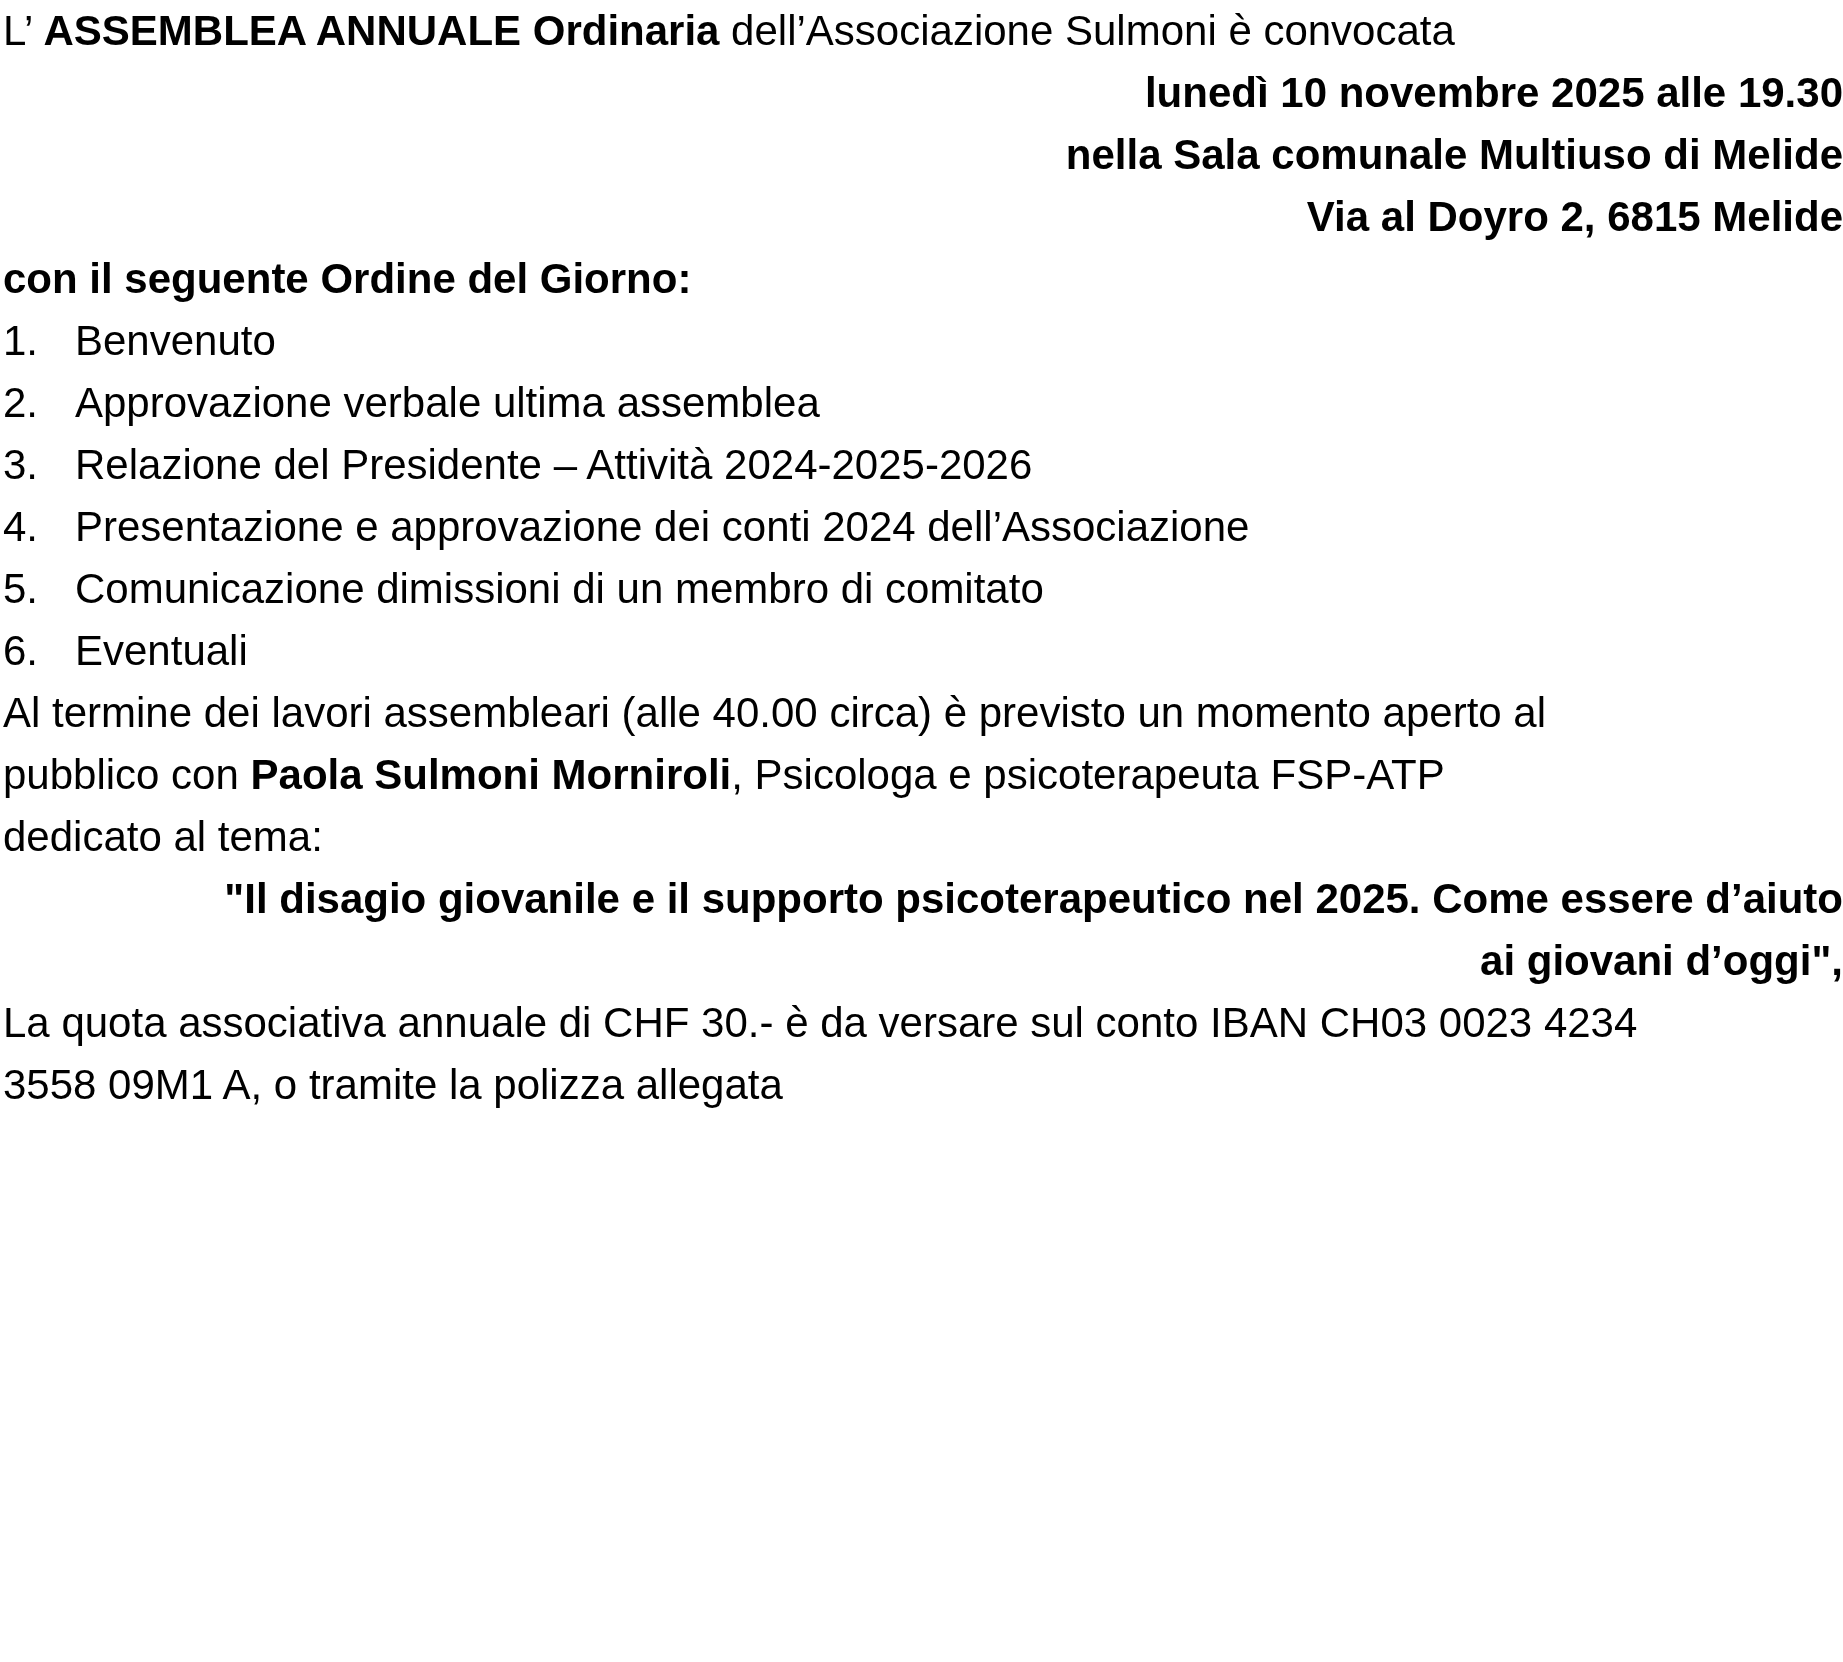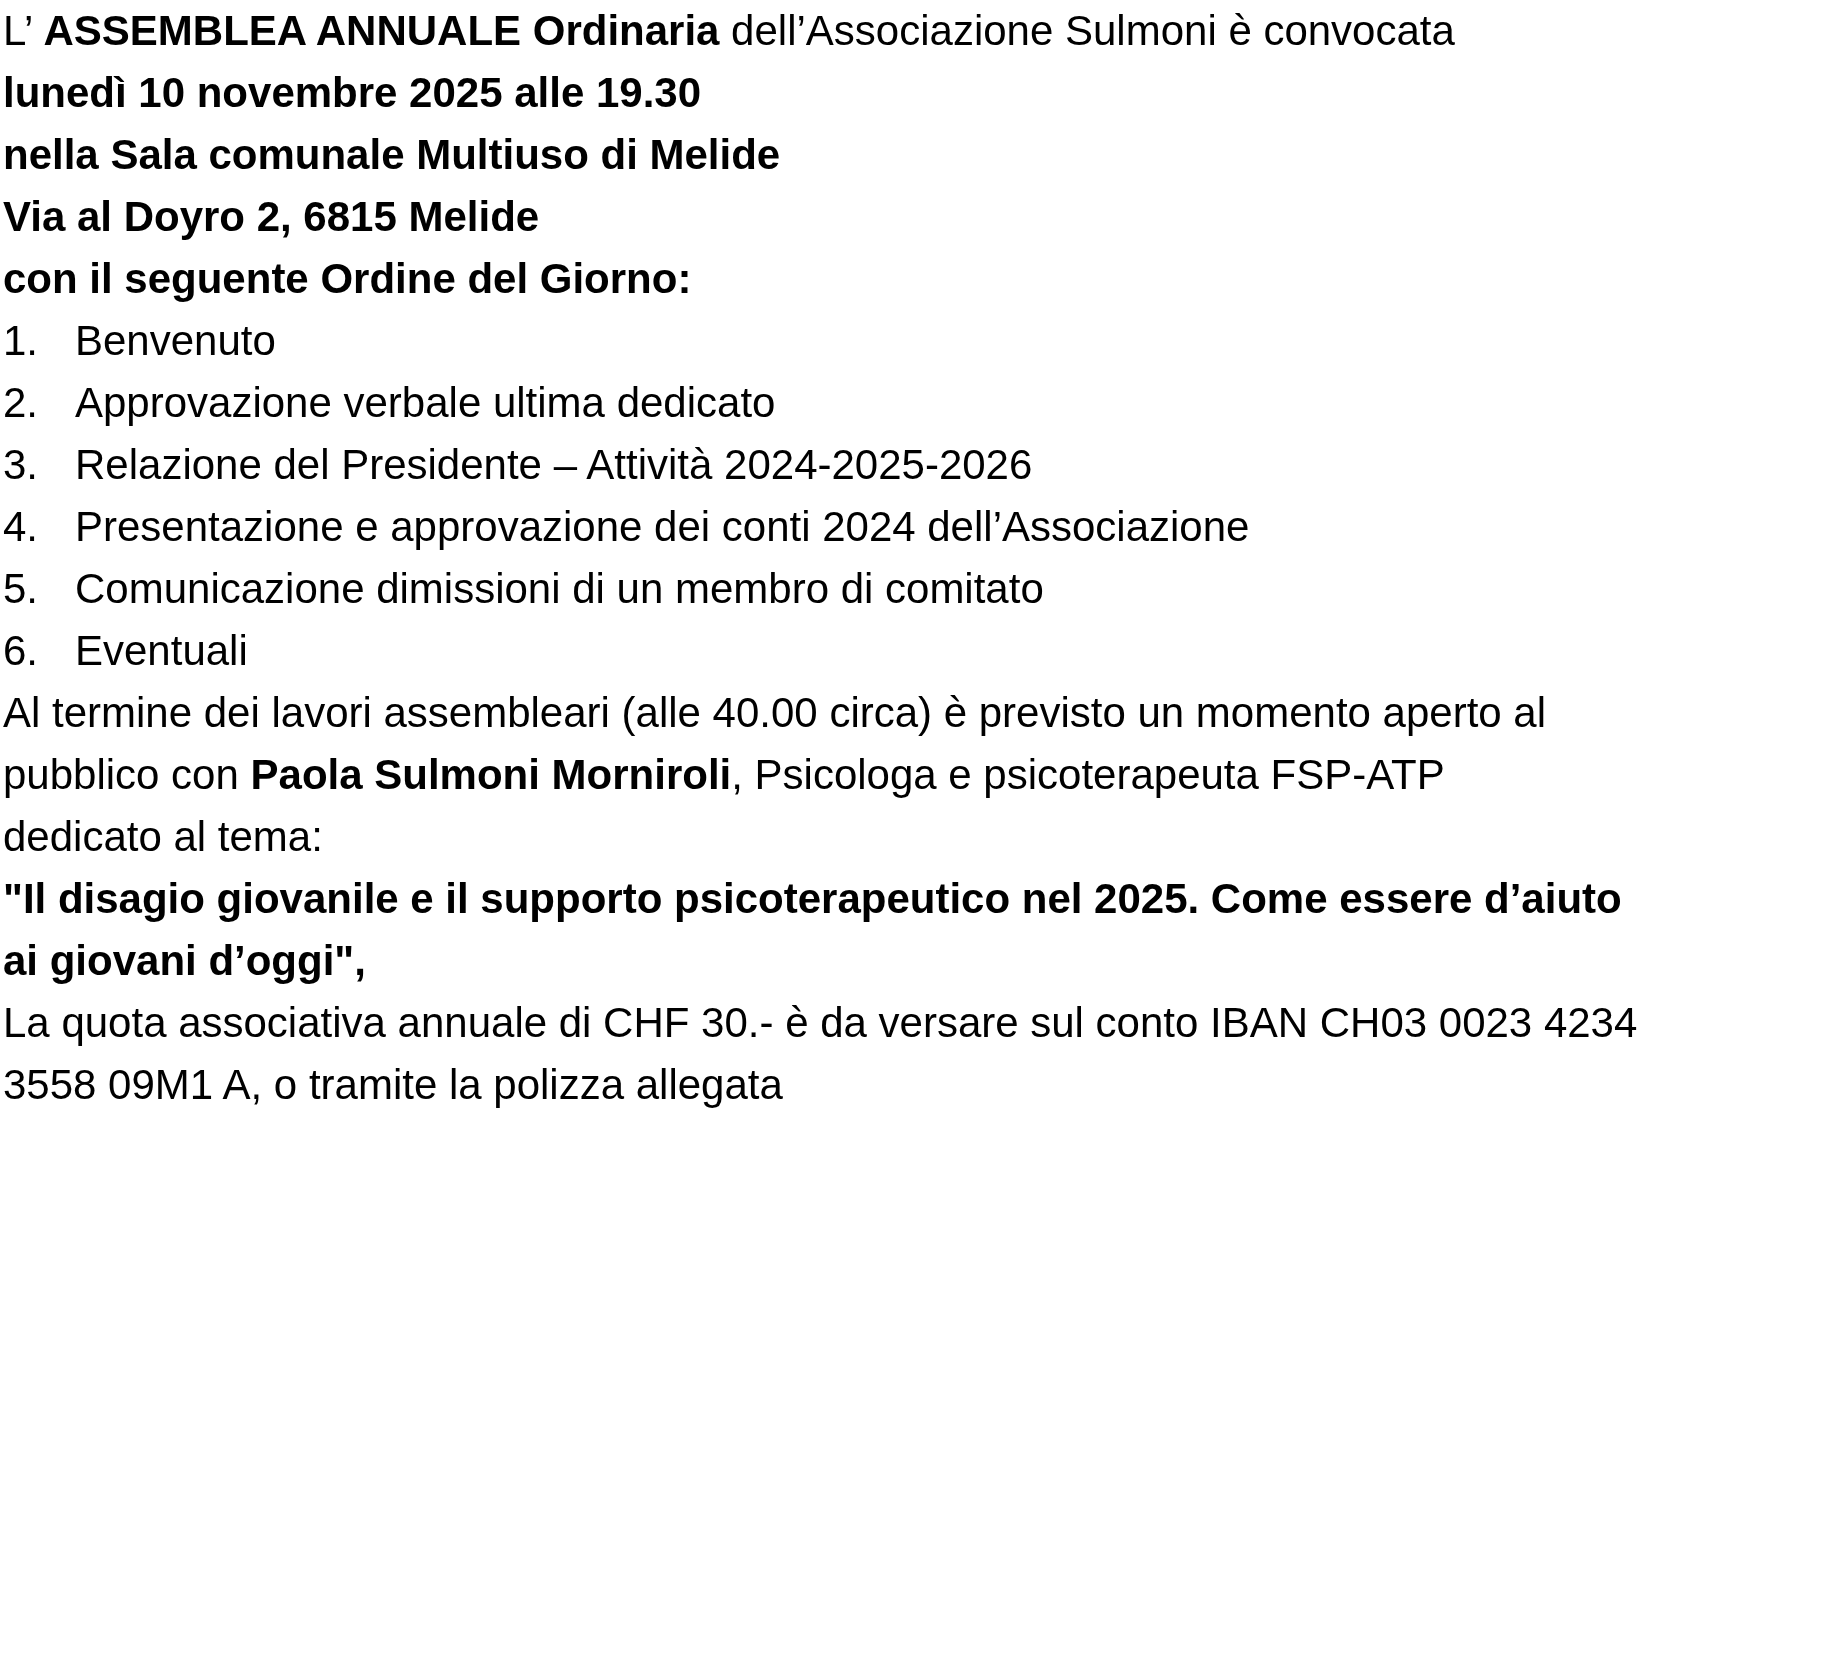--- a/index.html
+++ b/index.html
@@ -15,21 +15,21 @@
     background: #ffffff;
     color: #000000;
     font-family: "Liberation Sans", sans-serif;
     font-size: 42px;
     line-height: 62px;
     padding: 0 0 0 3px;
     overflow: hidden;
   }
   .page p, .page div.block { margin: 0; }
   .b { font-weight: 700; }
-  .center { text-align: left; }
+  .center { text-align: right; }
   .line { white-space: nowrap; }
   .block-event   { margin-top: 107px; }
   .block-agenda-intro { margin-top: 121px; font-weight: bold; }
   .block-agenda  { margin-top: 58px; }
   .block-aftermath { margin-top: 58px; }
   .block-talk    { margin-top: 57px; }
   .block-fee     { margin-top: 146px; }
   .agenda-row { display: flex; }
   .agenda-row .num { flex: 0 0 72px; width: 72px; }
 </style>
@@ -48,21 +48,21 @@
 
   <p class="block block-agenda-intro line">con il seguente Ordine del Giorno:</p>
 
   <div class="block block-agenda">
     <div class="agenda-row">
       <span class="num">1.</span>
         <span class="line">Benvenuto</span>
     </div>
     <div class="agenda-row">
       <span class="num">2.</span>
-        <span class="line">Approvazione verbale ultima dedicato</span>
+        <span class="line">Approvazione verbale ultima assemblea</span>
     </div>
     <div class="agenda-row">
       <span class="num">3.</span>
         <span class="line">Relazione del Presidente – Attività 2024-2025-2026</span>
     </div>
     <div class="agenda-row">
       <span class="num">4.</span>
         <span class="line">Presentazione e approvazione dei conti 2024 dell’Associazione</span>
     </div>
     <div class="agenda-row">

